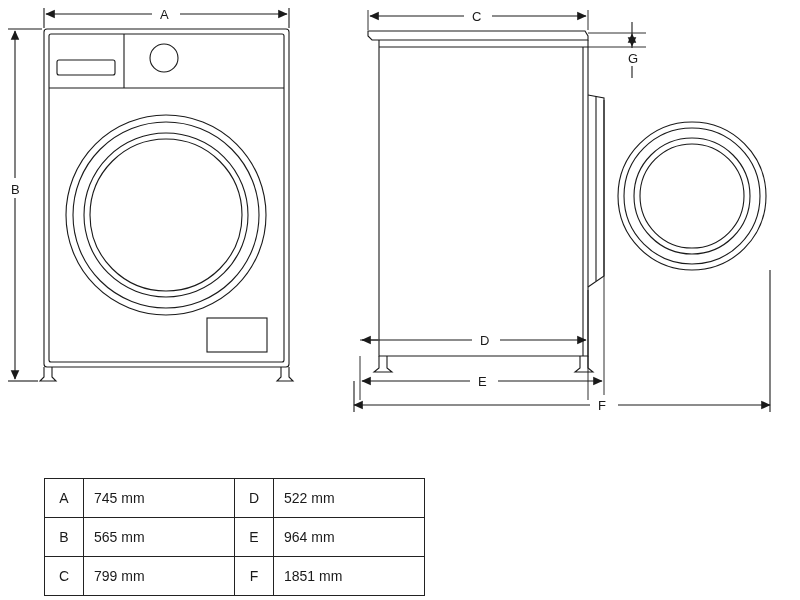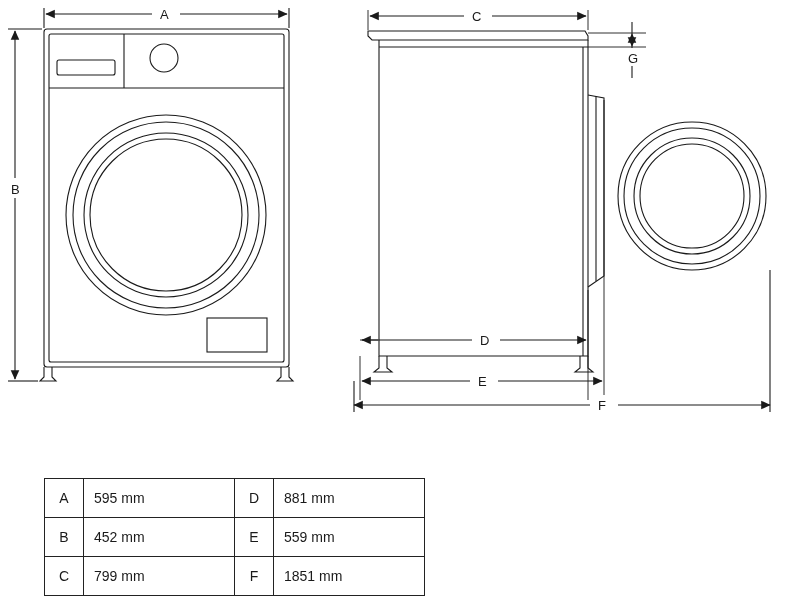--- a/index.html
+++ b/index.html
@@ -183,29 +183,29 @@
     <text class="lbl" x="628" y="63">G</text>
     <text class="lbl" x="480" y="345">D</text>
     <text class="lbl" x="478" y="386">E</text>
     <text class="lbl" x="598" y="410">F</text>
   </svg>
 
   <table id="spec-table">
     <tbody>
       <tr>
         <td class="key">A</td>
-        <td class="val">595 mm</td>
+        <td class="val">745 mm</td>
         <td class="key">D</td>
-        <td class="val">881 mm</td>
+        <td class="val">522 mm</td>
       </tr>
       <tr>
         <td class="key">B</td>
-        <td class="val">452 mm</td>
+        <td class="val">565 mm</td>
         <td class="key">E</td>
-        <td class="val">559 mm</td>
+        <td class="val">964 mm</td>
       </tr>
       <tr>
         <td class="key">C</td>
         <td class="val">799 mm</td>
         <td class="key">F</td>
         <td class="val">1851 mm</td>
       </tr>
     </tbody>
   </table>
 

